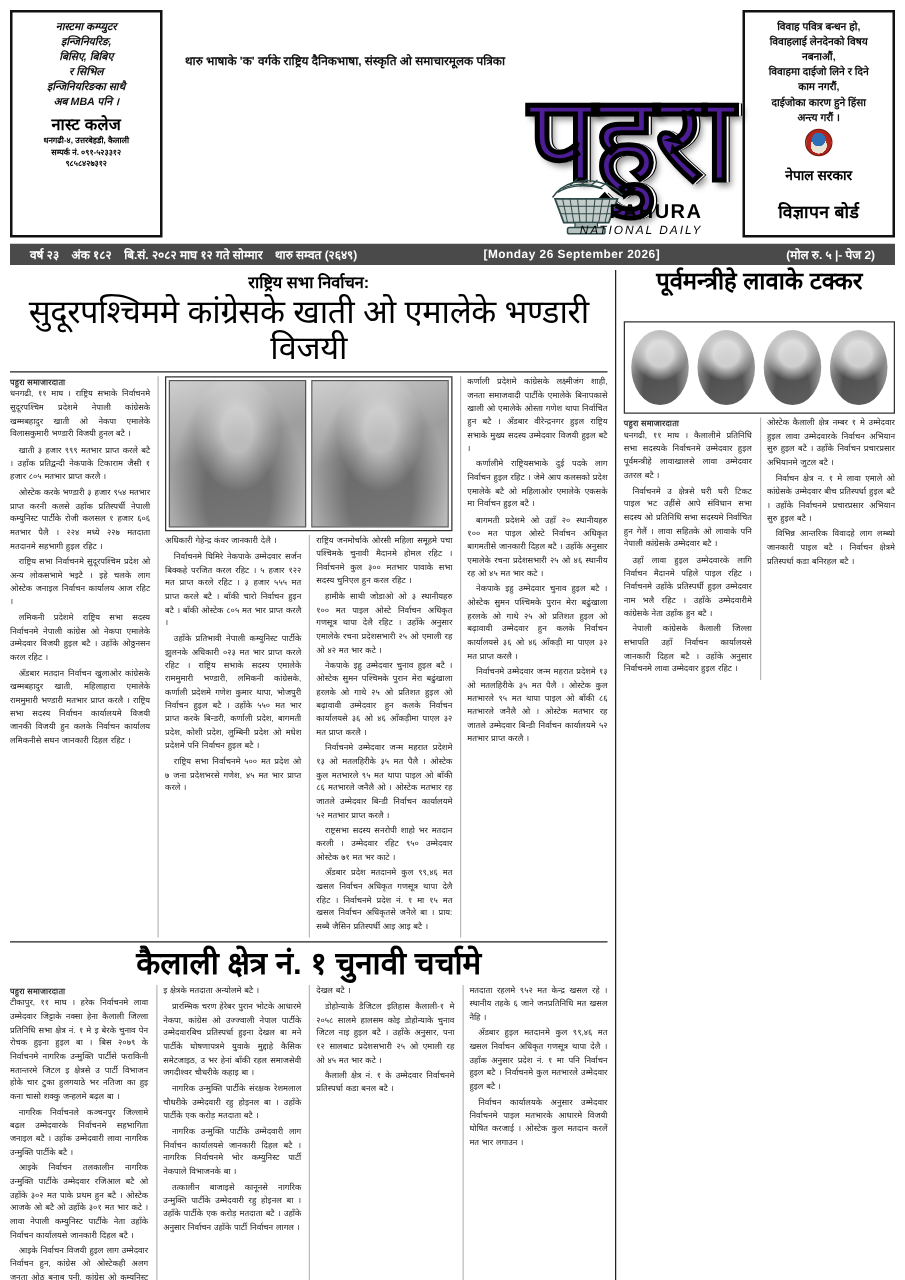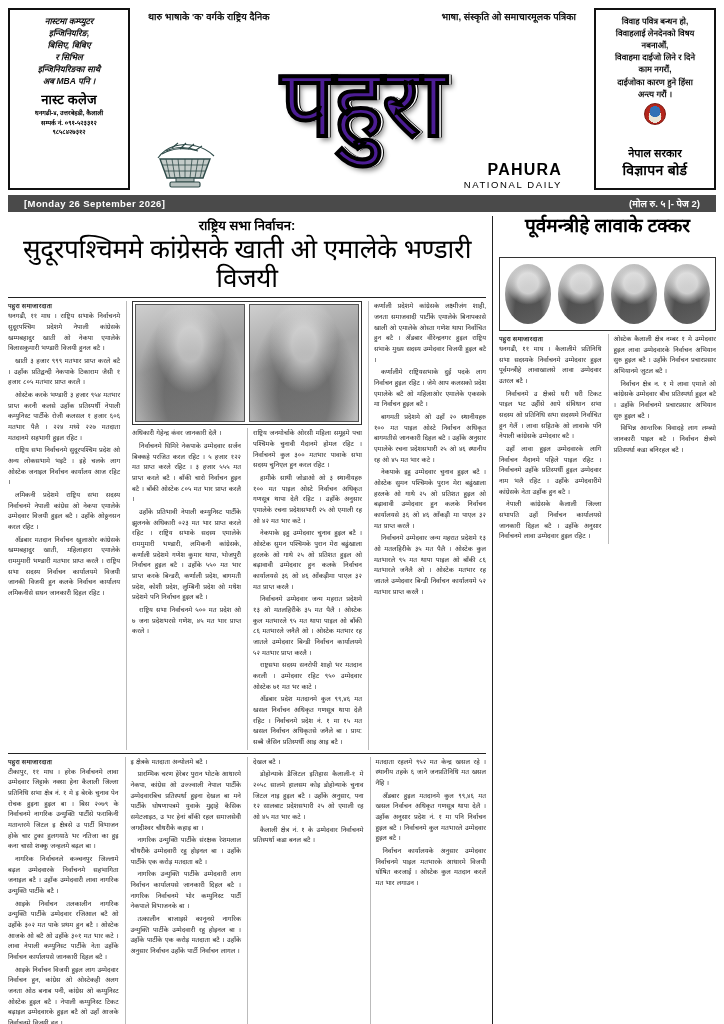--- a/index.html
+++ b/index.html
@@ -48,28 +48,29 @@
   .side-box.right .ln { font-style: normal; font-size: 8.3px; line-height: 1.46; }
   .emblem {
     width: 22px; height: 22px; margin: 3px auto 2px auto;
     border-radius: 50%;
     background:
       radial-gradient(circle at 50% 38%, #2f6fb5 0 34%, transparent 35%),
       radial-gradient(circle at 50% 62%, #e8e4d6 0 40%, transparent 41%),
       conic-gradient(#b4261c 0 100%);
     border: 1px solid #7a1a12;
   }
-  .side-box .gov1 { font-size: 11px; font-weight: 800; margin-top: 18px; }
-  .side-box .gov2 { font-size: 14px; font-weight: 900; letter-spacing: .3px; }
+  .side-box .gov1 { font-size: 11px; font-weight: 800; margin-top: 5px; }
+  .side-box .gov2 { font-size: 14px; font-weight: 900; letter-spacing: .3px; margin-top: 12px; }
 
   .center-head {
     flex: 1;
     position: relative;
     display: flex;
-    flex-direction: column;
+    flex-direction: row;
+    margin-top: 32px;
   }
   .taglines {
     display: flex;
     justify-content: space-between;
     padding: 2px 14px 0 14px;
     font-size: 9.5px;
     font-weight: 700;
     color: #111;
   }
   .logo-wrap {
@@ -96,21 +97,21 @@
     position: absolute;
     left: 18px; bottom: 2px;
     width: 66px; height: 52px;
   }
   .romanized {
     position: absolute;
     right: 28px; bottom: 0px;
     text-align: right;
   }
   .romanized .r1 { font-size: 16px; font-weight: 800; letter-spacing: 1.2px; }
-  .romanized .r2 { font-size: 9.5px; letter-spacing: 1.6px; }
+  .romanized .r2 { font-size: 9.5px; font-style: italic; letter-spacing: 1.6px; }
 
   
   .datebar {
     margin-top: 5px;
     background: #4a4a4a;
     color: #fff;
     height: 17px;
     display: flex;
     align-items: center;
     justify-content: space-between;
@@ -284,20 +285,26 @@
       <div class="ln">काम नगरौं,</div>
       <div class="ln">दाईजोका कारण हुने हिंसा</div>
       <div class="ln">अन्त्य गरौं ।</div>
       <div class="emblem"></div>
       <div class="gov1">नेपाल सरकार</div>
       <div class="gov2">विज्ञापन बोर्ड</div>
     </div>
   </div>
 
   <div class="datebar">
+    <div class="grp">
+      <span>वर्ष २३</span>
+      <span>अंक १८२</span>
+      <span>बि.सं. २०८२ माघ १२ गते सोम्मार</span>
+      <span>थारु सम्वत (२६४९)</span>
+    </div>
     <span class="eng">[Monday 26 September  2026]</span>
     <span>(मोल रु. ५ |- पेज 2)</span>
   </div>
 
   <div class="content">
 
     <div class="left-zone">
 
       <div class="kicker">राष्ट्रिय सभा निर्वाचन:</div>
       <div class="headline-main">सुदूरपश्चिममे कांग्रेसके खाती ओ एमालेके भण्डारी विजयी</div>
@@ -342,20 +349,21 @@
           <div class="para first">कर्णाली प्रदेशमे कांग्रेसके लक्ष्मीजंग शाही, जनता समाजवादी पार्टीके एमालेके बिनापकासे खाली ओ एमालेके ओस्ता गणेश थापा निर्वाचित हुन बटै । अँडबार वीरेन्द्रनगर हुइल राष्ट्रिय सभाके मुख्य सदस्य उम्मेदवार विजयी हुइल बटै ।</div>
           <div class="para">कर्णालीमे राष्ट्रियसभाके दुई पदके लाग निर्वाचन हुइल रहिट । जेमे आप कलसको प्रदेश एमालेके बटै ओ महिलाओर एमालेके एकसके मा निर्वाचन हुइल बटै ।</div>
           <div class="para">बागमती प्रदेशमे ओ उहाँ २० स्थानीयहरु १०० मत पाइल ओस्टे निर्वाचन अधिकृत बागमतीसे जानकारी दिहल बटै । उहाँके अनुसार एमालेके रचना प्रदेशसभारी २५ ओ ४६ स्थानीय रह ओ ४५ मत भार कटे ।</div>
           <div class="para">नेकपाके इहु उम्मेदवार चुनाव हुइल बटै । ओस्टेक सुमन पश्चिमके पुरान मेरा बढुंखाला हरलके ओ गाथे २५ ओ प्रतिशत हुइल ओ बढ़ावावी उम्मेदवार हुन कलके निर्वाचन कार्यालयसे ३६ ओ ४६ आँकड़ी मा पाएल ३२ मत प्राप्त करलै ।</div>
           <div class="para">निर्वाचनमे उम्मेदवार जन्म महरात प्रदेशमे १३ ओ मतलहिरीके ३५ मत पैलै । ओस्टेक कुल मतभारले ९५ मत थापा पाइल ओ बाँकी ८६ मतभारले जनैलै ओ । ओस्टेक मतभार रह जातले उम्मेदवार बिन्डी निर्वाचन कार्यालयमे ५२ मतभार प्राप्त करलै ।</div>
         </div>
       </div>
 
       <div class="rule"></div>
 
+      <div class="headline-mid">कैलाली क्षेत्र नं. १ चुनावी चर्चामे</div>
       <div class="cols">
         <div class="col">
           <div class="byline">पहुरा समाजारदाता</div>
           <div class="para first">टीकापुर, ११ माघ । हरेक निर्वाचनमे लावा उम्मेदवार जिट्टाके नक्सा हेना कैलाली जिल्ला प्रतिनिधि सभा क्षेत्र नं. १ मे इ बेरके चुनाव पेन रोचक हुइना हुइल बा । बिस २०७९ के निर्वाचनमे नागरिक उन्मुक्ति पार्टीसे फराकिनी मतान्तरमे जिटल इ क्षेत्रसे उ पार्टी विभाजन होके चार टुका हुलगयाठे भर नतिजा का हुइ कना चासो शक्कु जन्हलमे बढ़ल बा ।</div>
           <div class="para">नागरिक निर्वाचनले कञ्चनपुर जिल्लामे बढ़ल उम्मेदवारके निर्वाचनमे सहभागिता जनाइल बटै । उहाँक उम्मेदवारी लावा नागरिक उन्मुक्ति पार्टीके बटै ।</div>
           <div class="para">आइके निर्वाचन तलकालीन नागरिक उन्मुक्ति पार्टीके उम्मेदवार रजिआल बटै ओ उहाँके ३०२ मत पाके प्रथम हुन बटै । ओस्टेक आजके ओ बटै ओ उहाँके ३०१ मत भार कटे । लावा नेपाली कम्युनिस्ट पार्टीके नेता उहाँके निर्वाचन कार्यालयसे जानकारी दिहल बटै ।</div>
           <div class="para">आइके निर्वाचन विजयी हुइल लाग उम्मेदवार निर्वाचन हुन, कांग्रेस ओ ओस्टेकही अलग जनता ओठ बनाब पनी, कांग्रेस ओ कम्युनिस्ट ओस्टेक हुइल बटै । नेपाली कम्युनिस्ट टिकट बढ़ाइल उम्मेदवारके हुइल बटै ओ उहाँ आजके निर्वाचनमे विजयी हुन ।</div>
         </div>
         <div class="col sep">
           <div class="para first">इ क्षेत्रके मतदाता अन्योलमे बटै ।</div>

